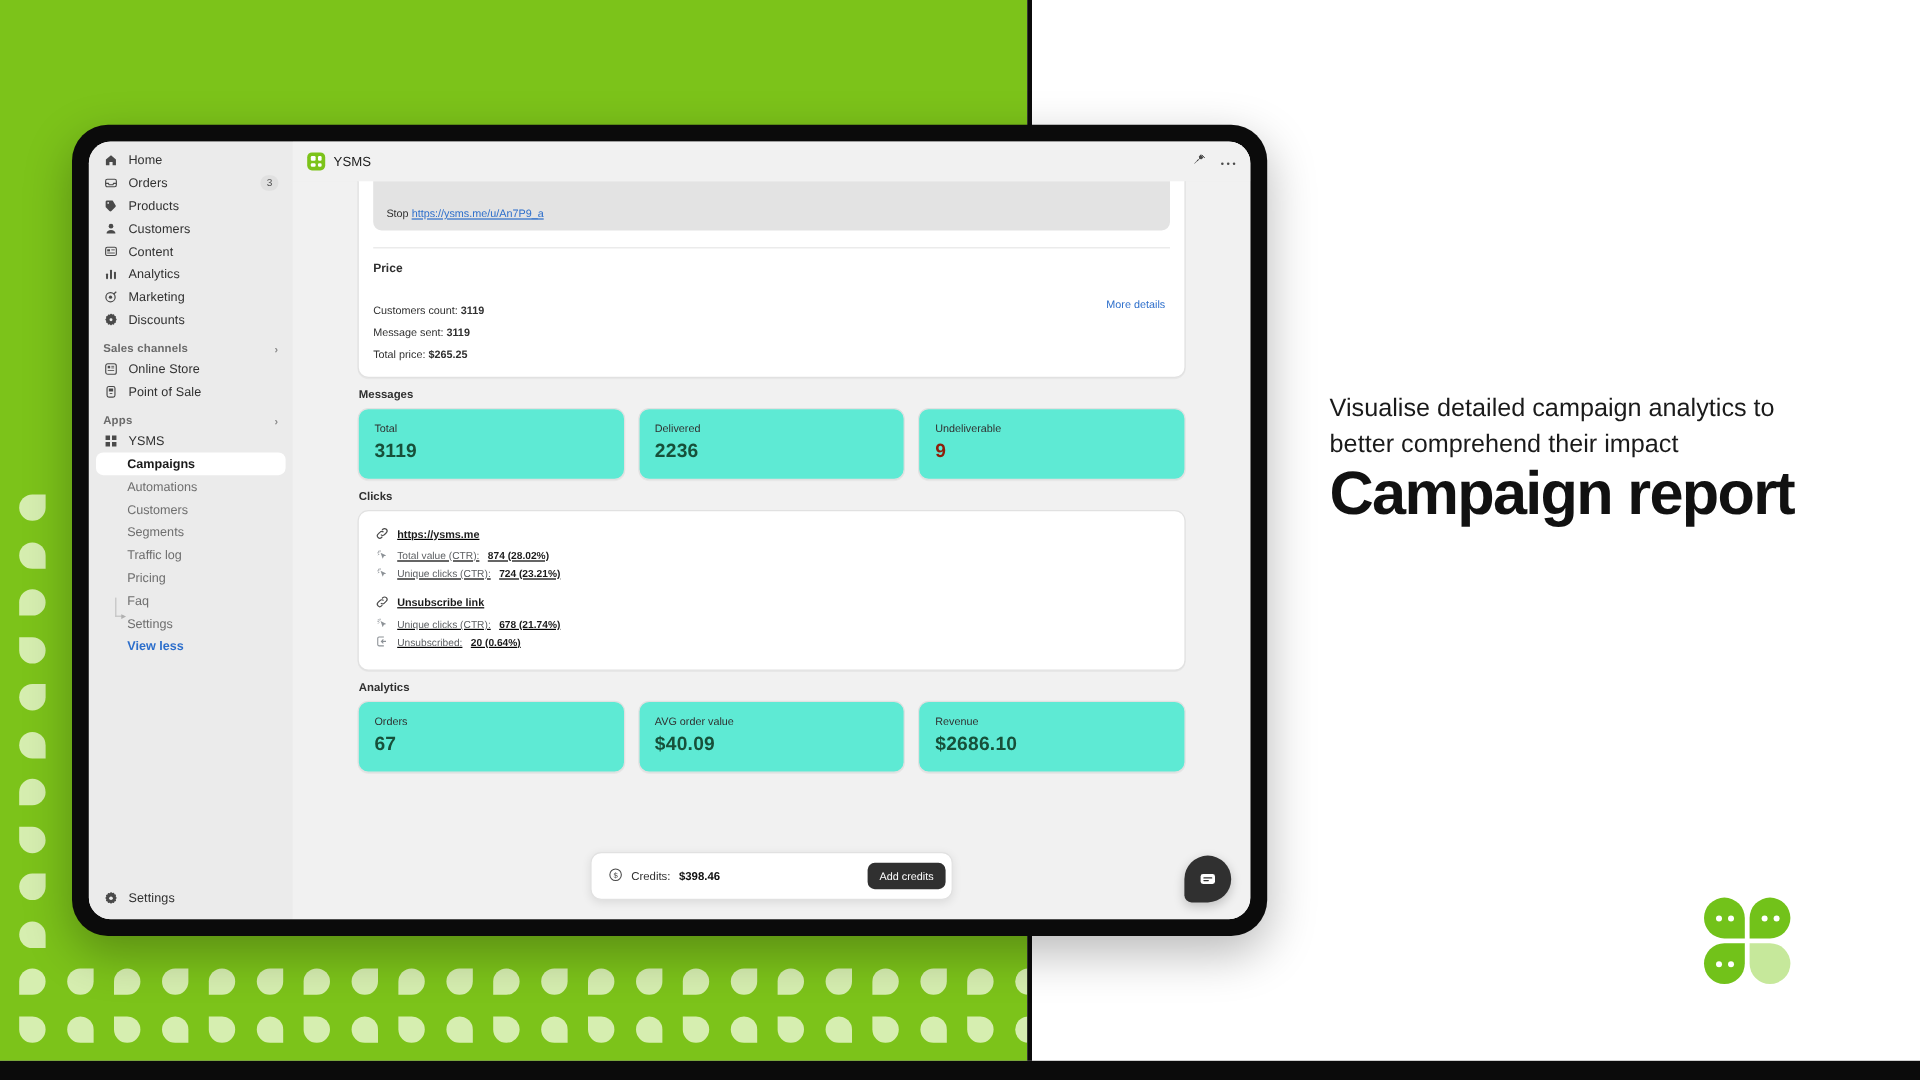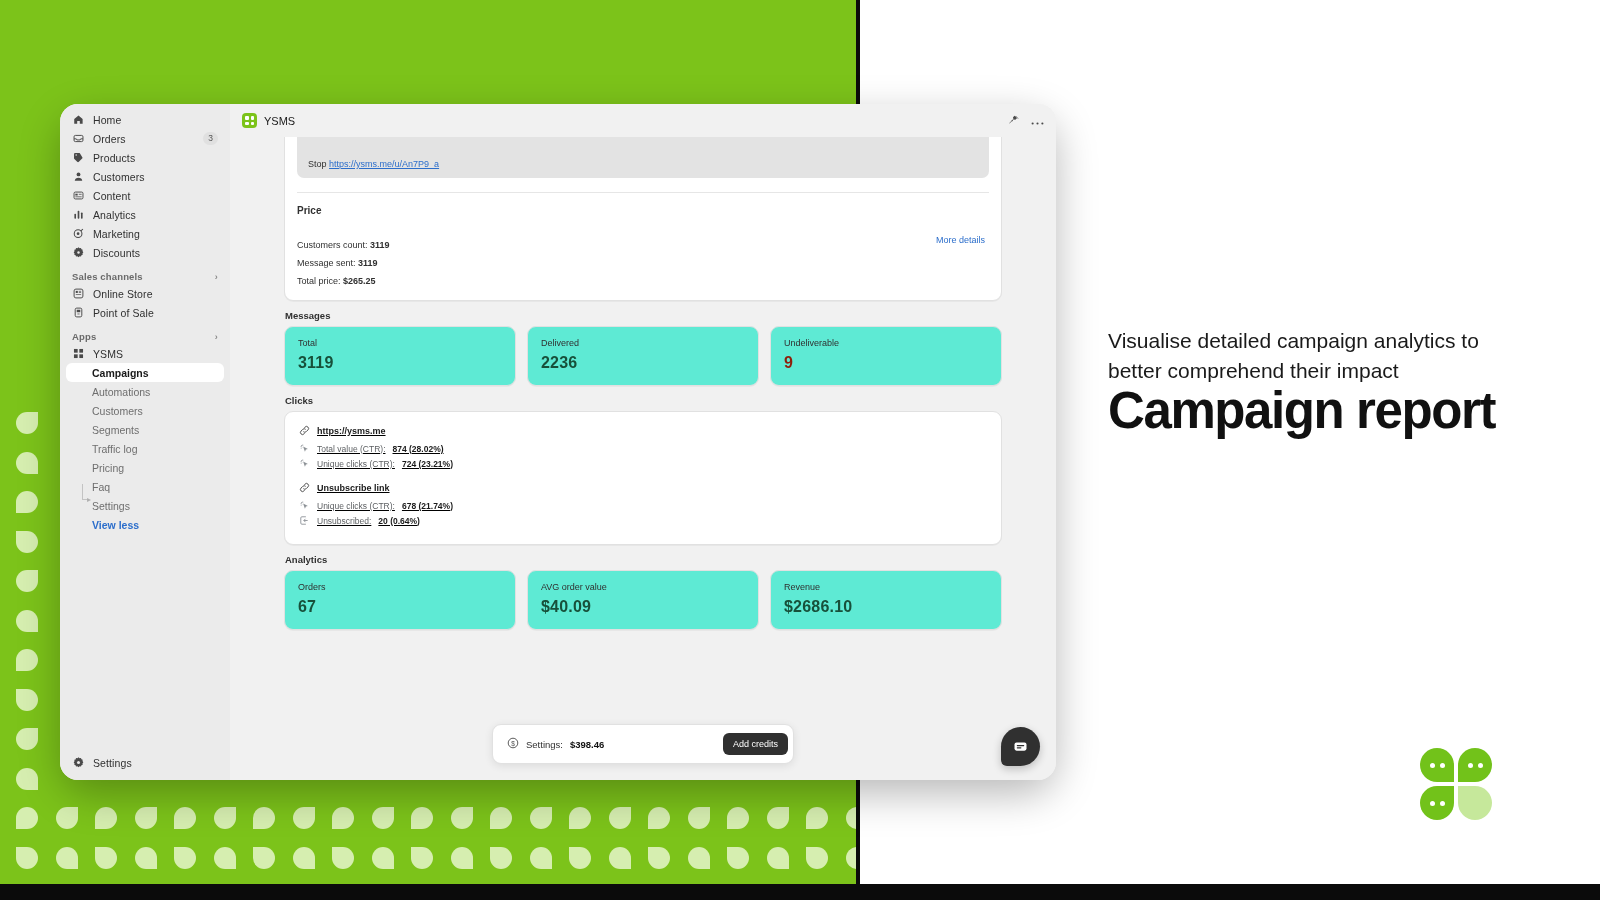--- a/index.html
+++ b/index.html
@@ -20,21 +20,21 @@
 
   .leaf{ position:absolute; background:#d6eeb0; width:22px; height:22px; }
   .lf-tl{ border-radius:50% 50% 50% 0; }
   .lf-tr{ border-radius:50% 50% 0 50%; }
   .lf-br{ border-radius:50% 0 50% 50%; }
   .lf-bl{ border-radius:0 50% 50% 50%; }
 
   
   #tablet{
     position:absolute; left:60px; top:104px; width:996px; height:676px;
-    background:#0b0b0b; border-radius:30px; padding:0;
+    background:#0b0b0b; border-radius:30px; padding:14px;
     box-shadow:0 14px 40px rgba(0,0,0,.28);
   }
   #screen{
     width:100%; height:100%; background:#f1f1f1; border-radius:18px;
     overflow:hidden; position:relative; display:flex;
   }
 
   
   #sidebar{
     width:170px; background:#ebebeb; flex:0 0 170px;
@@ -593,21 +593,21 @@
     </div>
 
     <div id="credits-bar">
       <div id="credits-left">
         <span>
           <svg width="12" height="12" viewBox="0 0 16 16">
                 <circle cx="8" cy="8" r="6.4" fill="none" stroke="#4a4a4a" stroke-width="1.2"></circle>
                 <text x="8" y="11.4" font-size="8.5" text-anchor="middle" fill="#4a4a4a" font-family="Liberation Sans, sans-serif">$</text>
               </svg>
         </span>
-        <span>Settings:</span>
+        <span>Credits:</span>
         <span id="credits-amount">$398.46</span>
       </div>
       <button id="add-credits">Add credits</button>
     </div>
 
     <div id="chat-fab">
       <svg width="15" height="15" viewBox="0 0 16 16">
             <rect x="1.6" y="3.6" width="12.8" height="8.8" rx="2.2" fill="#fff"></rect>
             <rect x="4" y="6.4" width="8" height="1.2" rx=".6" fill="#303030"></rect>
             <rect x="4" y="8.8" width="5" height="1.2" rx=".6" fill="#303030"></rect>

